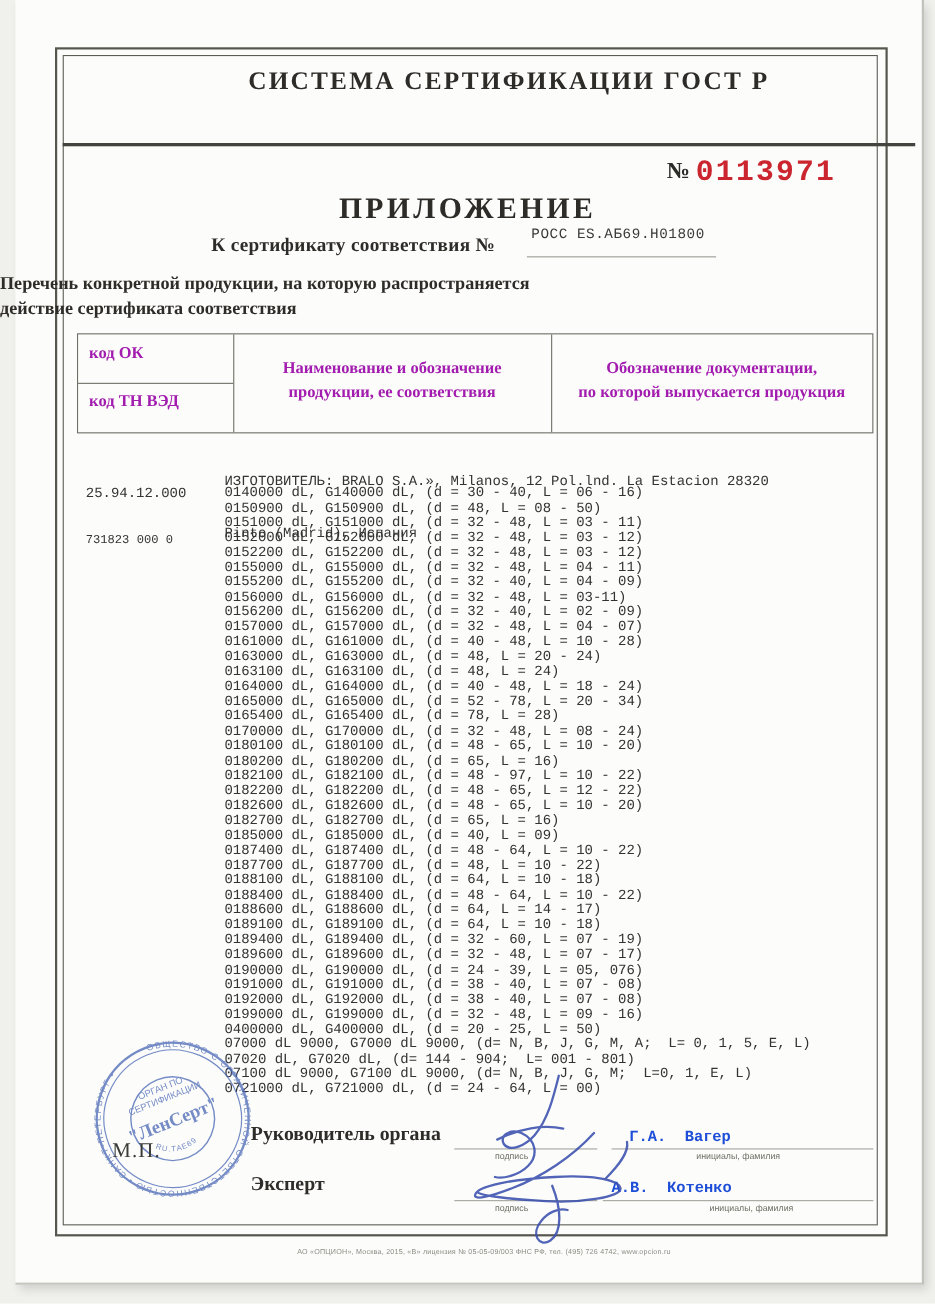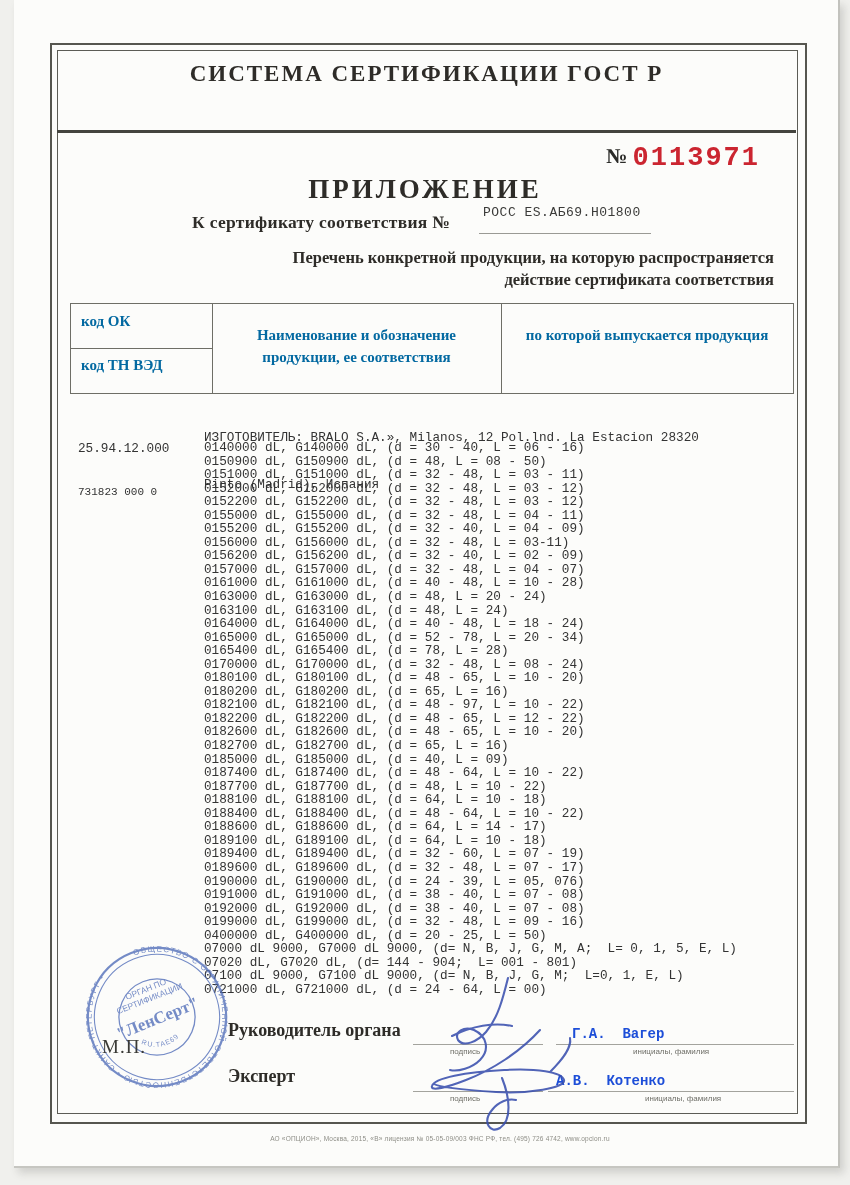--- a/index.html
+++ b/index.html
@@ -20,21 +20,21 @@
     position:absolute;left:50px;top:43px;width:753px;height:1077px;
     border:2.5px solid #56564f;
   }
   .frame-inner{
     position:absolute;left:57px;top:50px;width:739px;height:1062px;
     border:1px solid #5c5c55;
   }
   .header-box{
     position:absolute;left:57px;top:50px;width:739px;height:80px;
     border-bottom:3px solid #44443e;
-    text-align:center;color:#2e2c28;
+    text-align:center;color:#2e2c28;padding-left:36px;
   }
   .header-title{
     margin-top:11px;font-size:23px;font-weight:bold;letter-spacing:2px;
     font-family:"Liberation Serif", serif;
   }
   .header-subtitle{
     margin-top:6px;font-size:17.5px;font-weight:bold;letter-spacing:.2px;
   }
   .doc-number{
     position:absolute;top:143px;left:0;width:760px;text-align:right;
@@ -57,32 +57,32 @@
   .certref-value{
     position:absolute;left:483px;top:205px;
     font-family:"Liberation Mono", monospace;font-size:13px;color:#3a3a38;
     letter-spacing:.5px;white-space:pre;
   }
   .certref-line{
     position:absolute;left:479px;top:233px;width:172px;height:0;
     border-bottom:1.2px solid #9a9a94;
   }
   .purpose{
-    position:absolute;top:247px;left:0;width:774px;text-align:right;
+    position:absolute;top:247px;left:0;width:774px;text-align:left;
     font-size:16.5px;font-weight:bold;color:#2e2c28;line-height:22px;
   }
   
   .tbl{
     position:absolute;left:70px;top:303px;width:722px;height:89px;
     border:1.2px solid #6e6e66;
   }
   .tbl .v1{position:absolute;left:141px;top:0;height:100%;width:0;border-left:1.2px solid #6e6e66;}
   .tbl .v2{position:absolute;left:430px;top:0;height:100%;width:0;border-left:1.2px solid #6e6e66;}
   .tbl .h1{position:absolute;left:0;top:44px;width:141px;height:0;border-top:1.2px solid #6e6e66;}
-  .tbl .cell-label{position:absolute;font-size:15px;font-weight:bold;color:#0369a1;}
+  .tbl .cell-label{position:absolute;font-size:15px;font-weight:bold;color:#a21caf;}
   .tbl .c-ok{left:10px;top:9px;}
   .tbl .c-tnved{left:10px;top:53px;}
   .tbl .c-mid{left:141px;top:20px;width:289px;text-align:center;line-height:22px;}
   .tbl .c-right{left:430px;top:20px;width:292px;text-align:center;line-height:22px;}
   
   .mono{font-family:"Liberation Mono", monospace;color:#333;white-space:pre;}
   .manufacturer{
     position:absolute;left:204px;top:399px;font-size:12.7px;line-height:15.5px;
   }
   .code-ok{position:absolute;left:78px;top:441px;font-size:12.7px;}
@@ -145,20 +145,21 @@
   <div class="v1"></div>
   <div class="v2"></div>
   <div class="h1"></div>
   <div class="cell-label c-ok">код ОК</div>
   <div class="cell-label c-tnved">код ТН ВЭД</div>
   <div class="cell-label c-mid">
     <div>Наименование и обозначение</div>
     <div>продукции, ее соответствия</div>
   </div>
   <div class="cell-label c-right">
+    <div>Обозначение документации,</div>
     <div>по которой выпускается продукция</div>
   </div>
 </div>
 
 <div class="manufacturer mono">
   <div>ИЗГОТОВИТЕЛЬ: BRALO S.A.», Milanos, 12 Pol.lnd. La Estacion 28320</div>
   <div>Pinto (Madrid), Испания</div>
 </div>
 
 <div class="code-ok mono">25.94.12.000</div>

